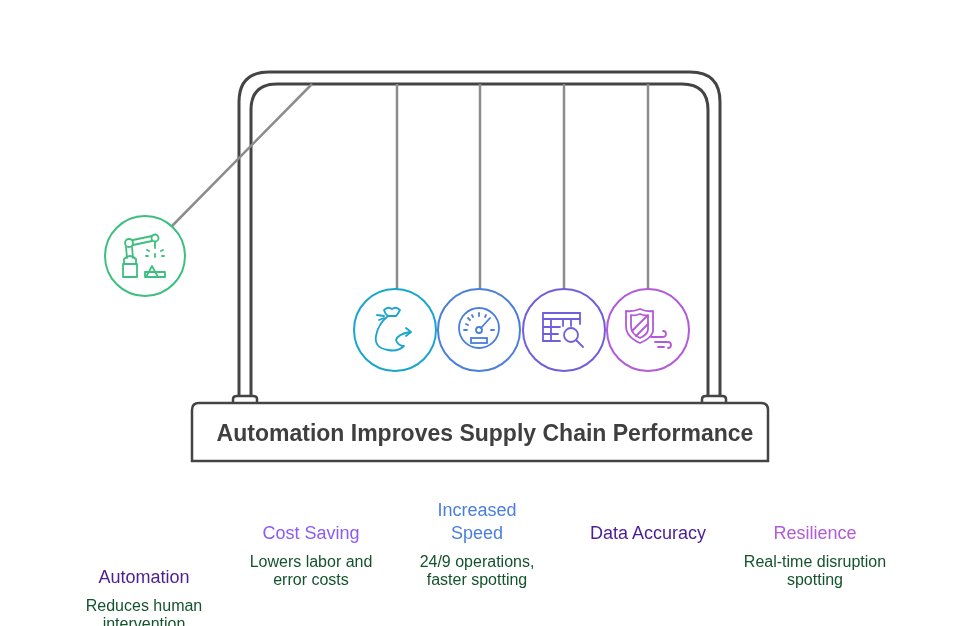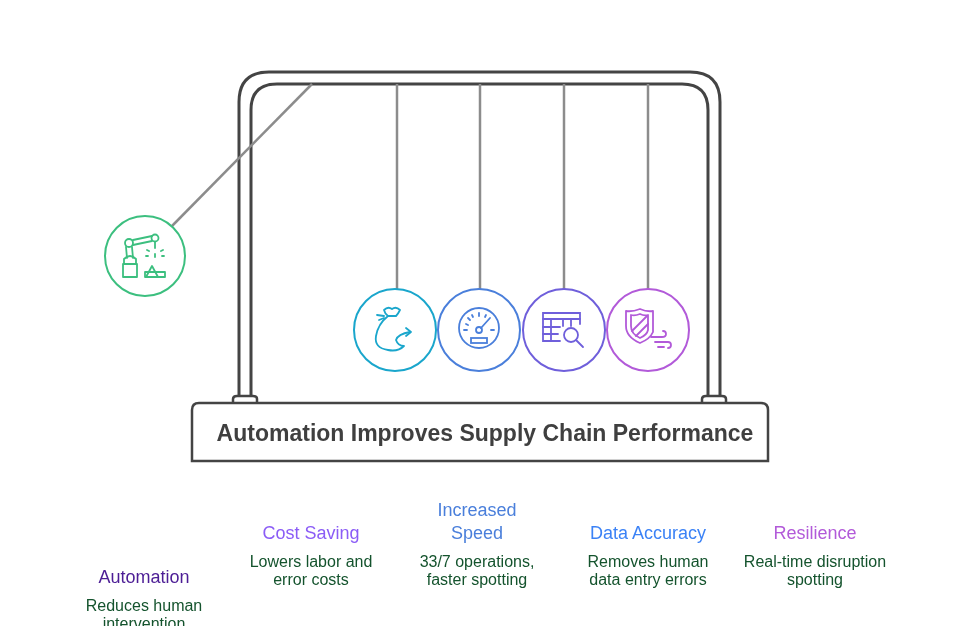--- a/index.html
+++ b/index.html
@@ -93,22 +93,21 @@
 <div class="label" style="left:64px; top:522px;">
   <div class="head" style="color:#4c1d95;margin-top:44px;">Automation</div>
   <div class="desc"><span>Reduces human</span><br><span>intervention</span></div>
 </div>
 <div class="label" style="left:231px; top:522px;">
   <div class="head" style="color:#8b5cf6;">Cost Saving</div>
   <div class="desc"><span>Lowers labor and</span><br><span>error costs</span></div>
 </div>
 <div class="label" style="left:397px; top:499px;">
   <div class="head" style="color:#4a7fdb;"><span>Increased</span><br><span>Speed</span></div>
-  <div class="desc"><span>33/7 operations,</span><br><span>faster spotting</span></div>
+  <div class="desc"><span>24/9 operations,</span><br><span>faster spotting</span></div>
 </div>
 <div class="label" style="left:568px; top:522px;">
-  <div class="head" style="color:#3b82f6;">Data Accuracy</div>
-  <div class="desc"><span>Removes human</span><br><span>data entry errors</span></div>
+  <div class="head" style="color:#4c1d95;">Data Accuracy</div>
 </div>
 <div class="label" style="left:735px; top:522px;">
   <div class="head" style="color:#b25ad9;">Resilience</div>
   <div class="desc"><span>Real-time disruption</span><br><span>spotting</span></div>
 </div>
 
 </body></html>

